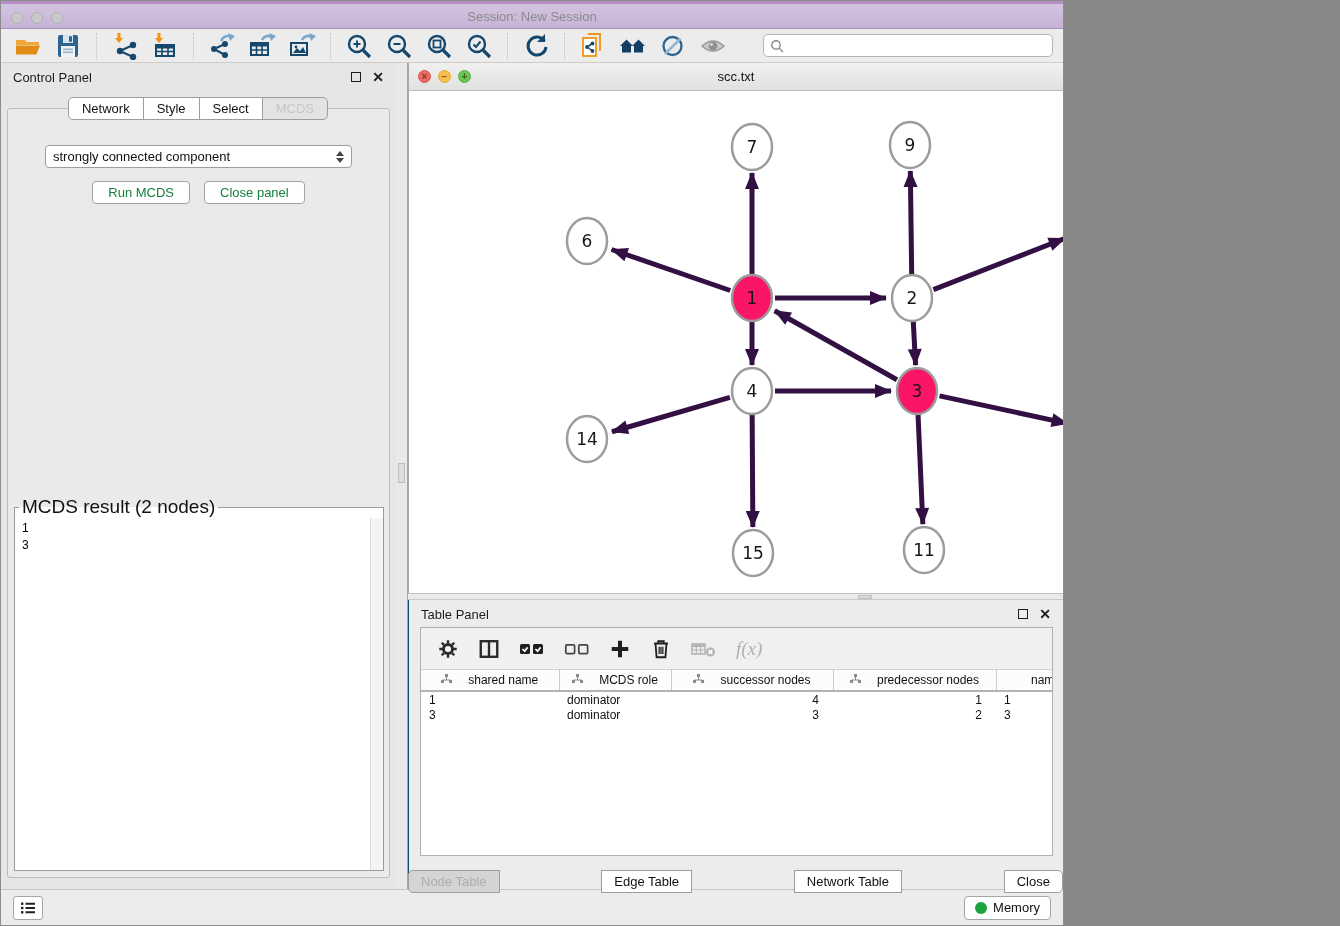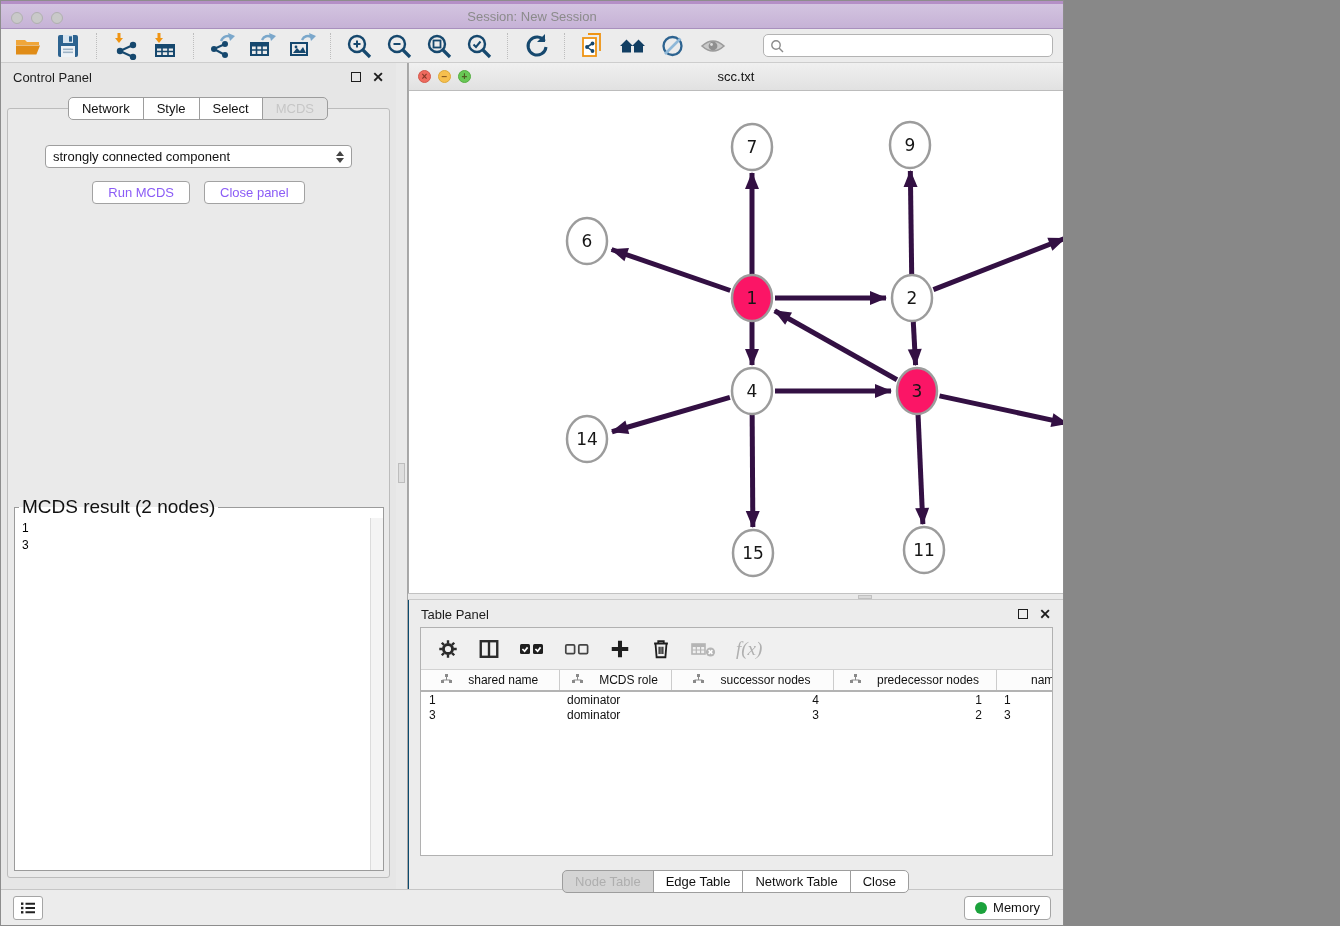--- a/index.html
+++ b/index.html
@@ -38,21 +38,21 @@
   .tab-pane{position:absolute;left:6px;right:6px;top:45px;bottom:13px;border:1px solid #bcbcbc;
     border-radius:3px;background:#eaeaea;padding-top:26px}
   .opt-label{text-align:center;font-size:13px;color:#111}
   .dropdown{width:307px;height:23px;margin:10px auto 0;background:#fff;border:1px solid #9e9e9e;
     border-radius:4px;display:flex;align-items:center;padding:0 7px;font-size:13px;color:#111}
   .stepper{margin-left:auto;display:flex;flex-direction:column;gap:2px}
   .stepper i{display:block;width:0;height:0;border-left:4px solid transparent;border-right:4px solid transparent}
   .stepper .up{border-bottom:5px solid #444}
   .stepper .dn{border-top:5px solid #444}
   .btn-row{display:flex;justify-content:center;gap:14px;margin-top:13px}
-  .btn{background:#fff;border:1px solid #a2a2a2;border-radius:4px;font-size:13px;color:#8b5cf6;
+  .btn{background:#fff;border:1px solid #a2a2a2;border-radius:4px;font-size:13px;color:#15803d;
     padding:3px 15px;font-family:inherit}
   .result-fieldset{position:absolute;left:6px;right:5px;top:387px;bottom:6px;border:1px solid #9b9b9b;
     background:#fff;display:flex;flex-direction:column}
   .result-fieldset legend{font-size:19px;color:#111;margin-left:4px;padding:0 3px;background:transparent}
   .result-area{position:relative;flex:1;background:#fff;overflow:hidden}
   .result-text{font-family:"Liberation Sans",sans-serif;font-size:12px;line-height:17px;padding:2px 7px;white-space:pre}
   .scroll-strip{position:absolute;top:0;right:0;bottom:0;width:13px;background:#f4f4f4;border-left:1px solid #dcdcdc}
 
   
   .v-splitter{position:absolute;left:395px;top:62px;width:12px;height:828px;background:#e9e9e9;
@@ -81,21 +81,21 @@
   .ttoolbar{height:42px;background:#f0f0f0;border-bottom:1px solid #d2d2d2;display:flex;align-items:center;
     gap:19px;padding:0 16px}
   .tt-icon{display:flex;align-items:center;justify-content:center}
   .fx{font-family:"Liberation Serif",serif;font-style:italic;font-size:19px;color:#b0b0b0}
   .table-scroll{position:absolute;left:0;right:0;top:42px;bottom:0;background:#fff;overflow:hidden}
   table.nodetable{border-collapse:collapse;table-layout:fixed;font-size:12px;color:#111}
   table.nodetable th{height:21px;font-weight:normal;background:#fcfcfc;border-right:1px solid #ccc;
     border-bottom:2px solid #b3b3b3;padding:0 6px;white-space:nowrap;text-align:center}
   table.nodetable th .hlabel{margin-left:16px}
   table.nodetable td{height:16px;padding:0 8px;white-space:nowrap}
-  .table-tabs{position:absolute;left:0;right:0;top:264px;display:flex;justify-content:center}
+  .table-tabs{position:absolute;left:0;right:0;top:264px;display:flex;justify-content:space-between}
   .table-tabs .seg{padding:3px 12px}
   .table-tabs .seg.active{background:#d4d4d4;color:#aeaeae}
 
   
   .statusbar{position:absolute;left:0;bottom:0;width:100%;height:36px;background:#ececec;
     border-top:1px solid #c6c6c6;display:flex;align-items:center;padding:0 12px}
   .list-btn{width:30px;height:24px;background:#fff;border:1px solid #a5a5a5;border-radius:3px;
     display:flex;align-items:center;justify-content:center}
   .memory-btn{margin-left:auto;height:24px;background:#fff;border:1px solid #a5a5a5;border-radius:4px;
     display:flex;align-items:center;gap:6px;padding:0 10px;font-size:13px;color:#111}

